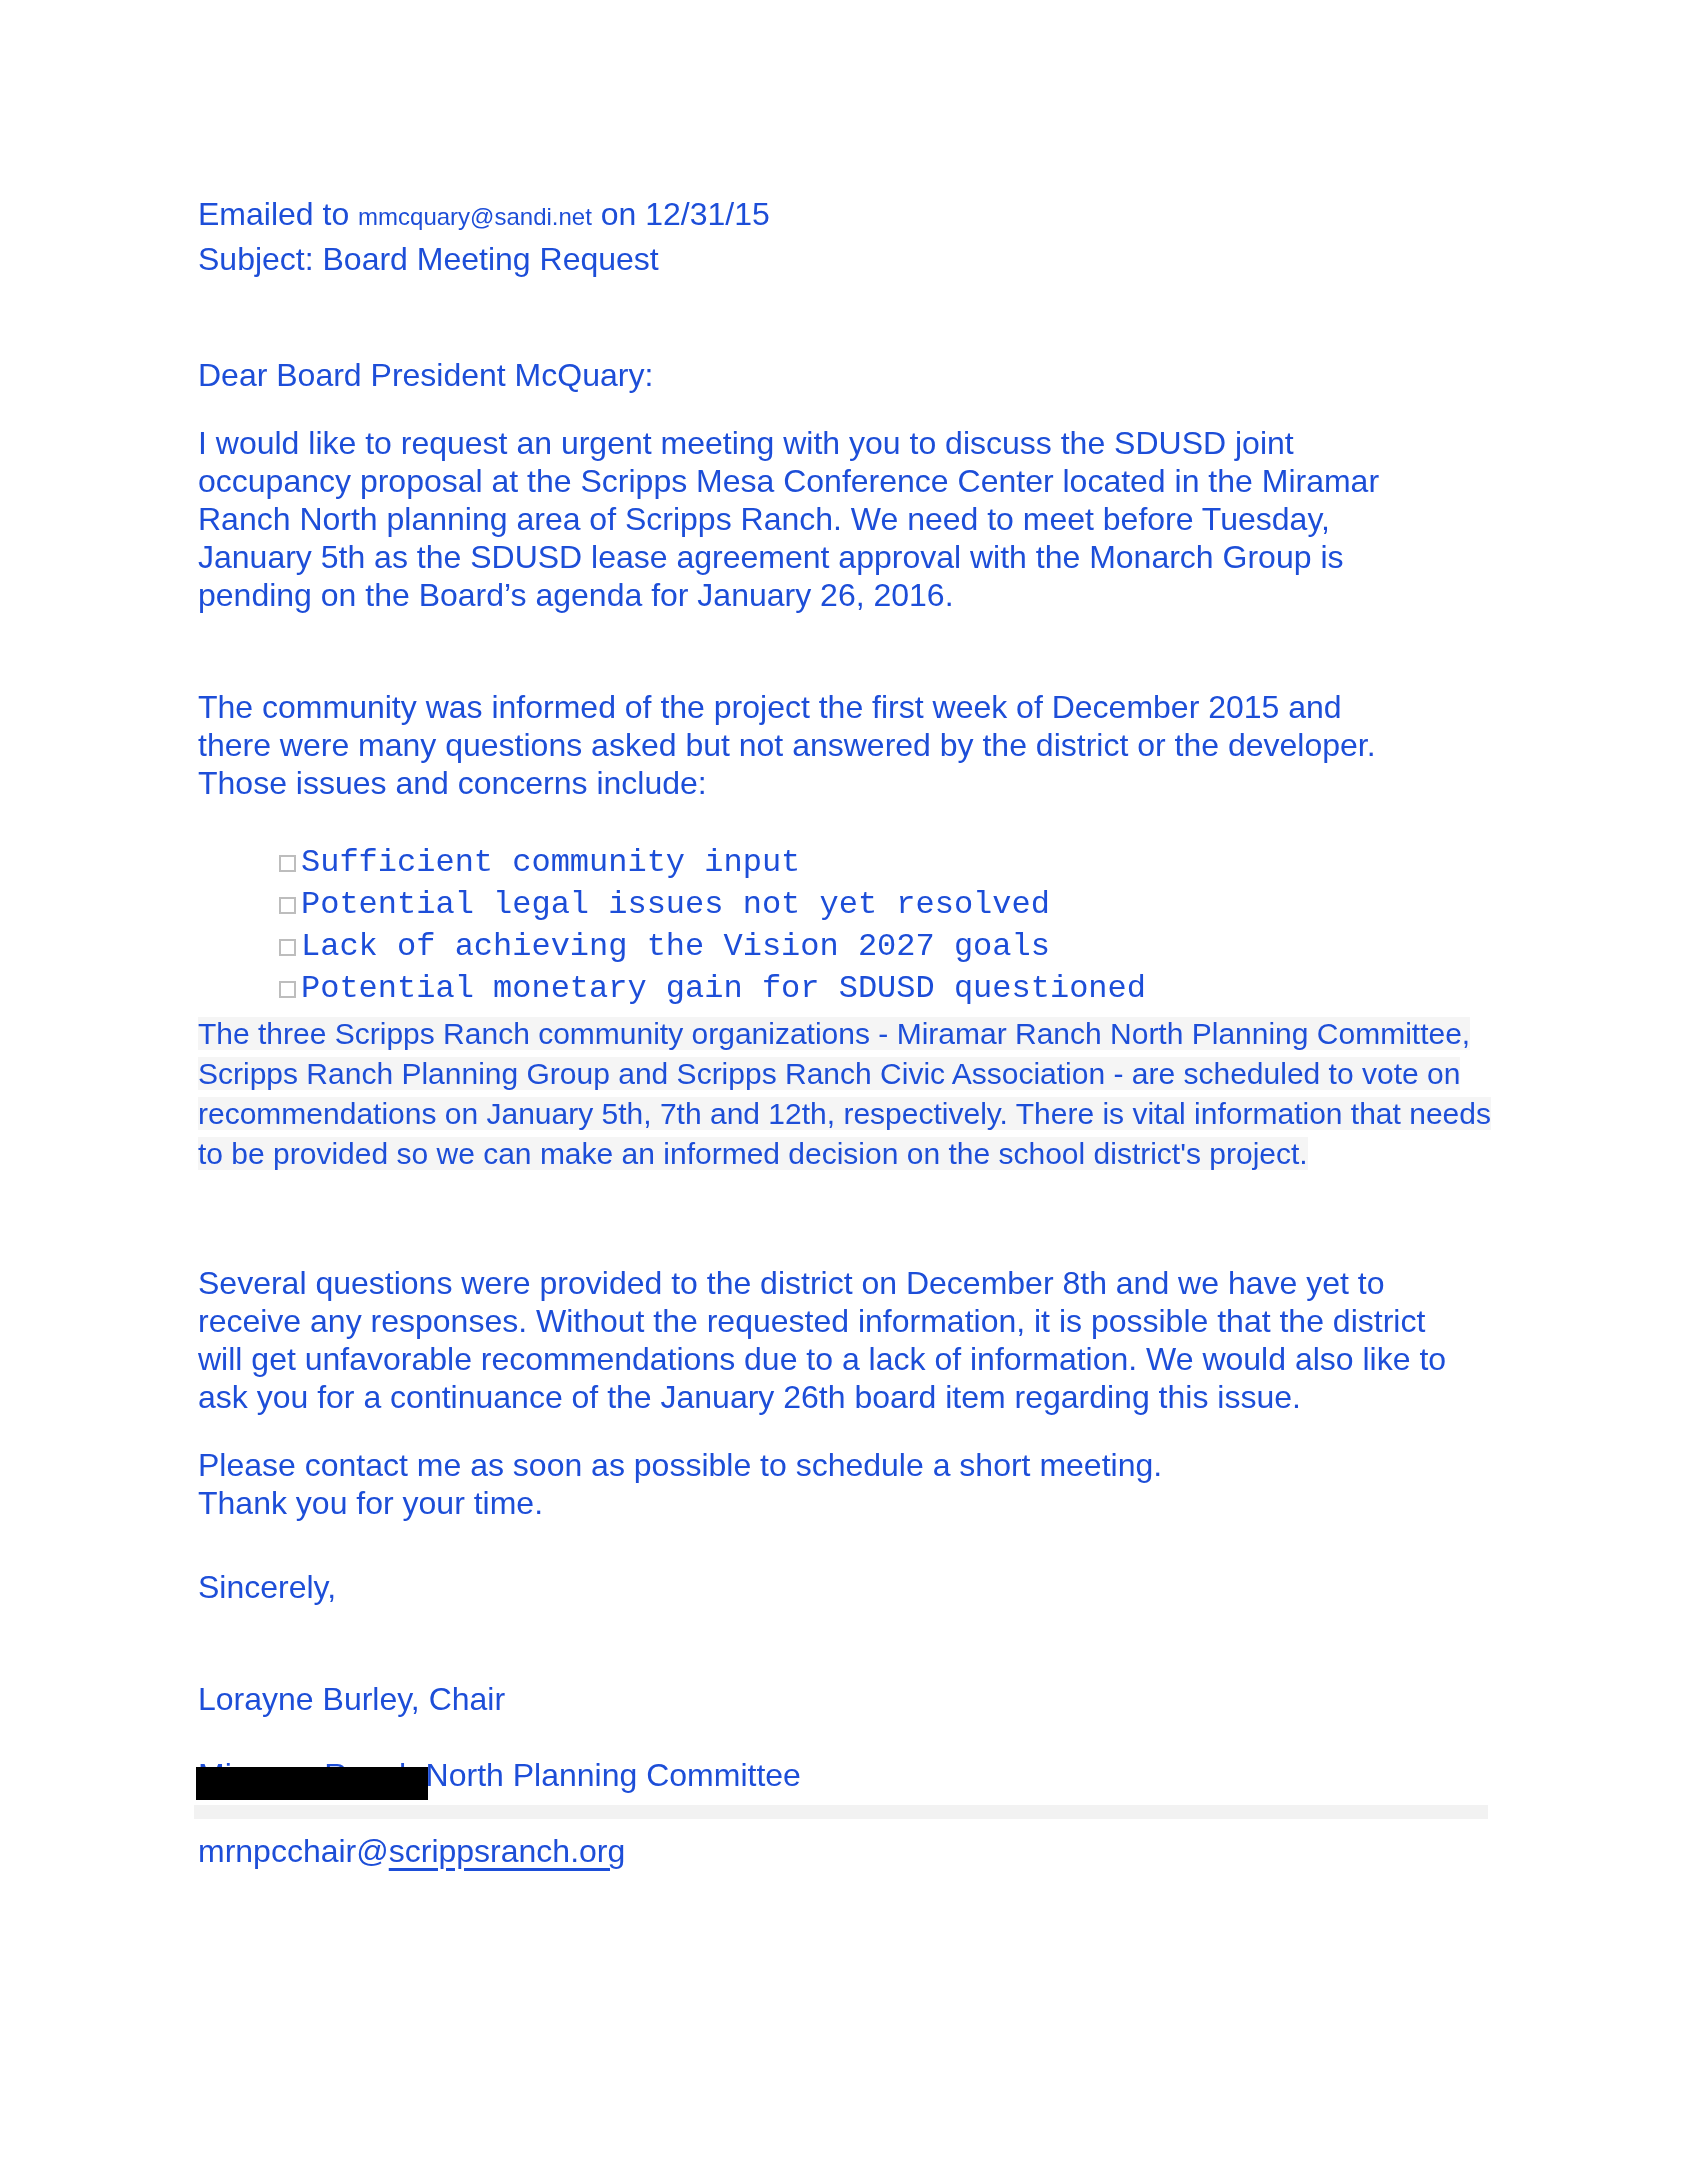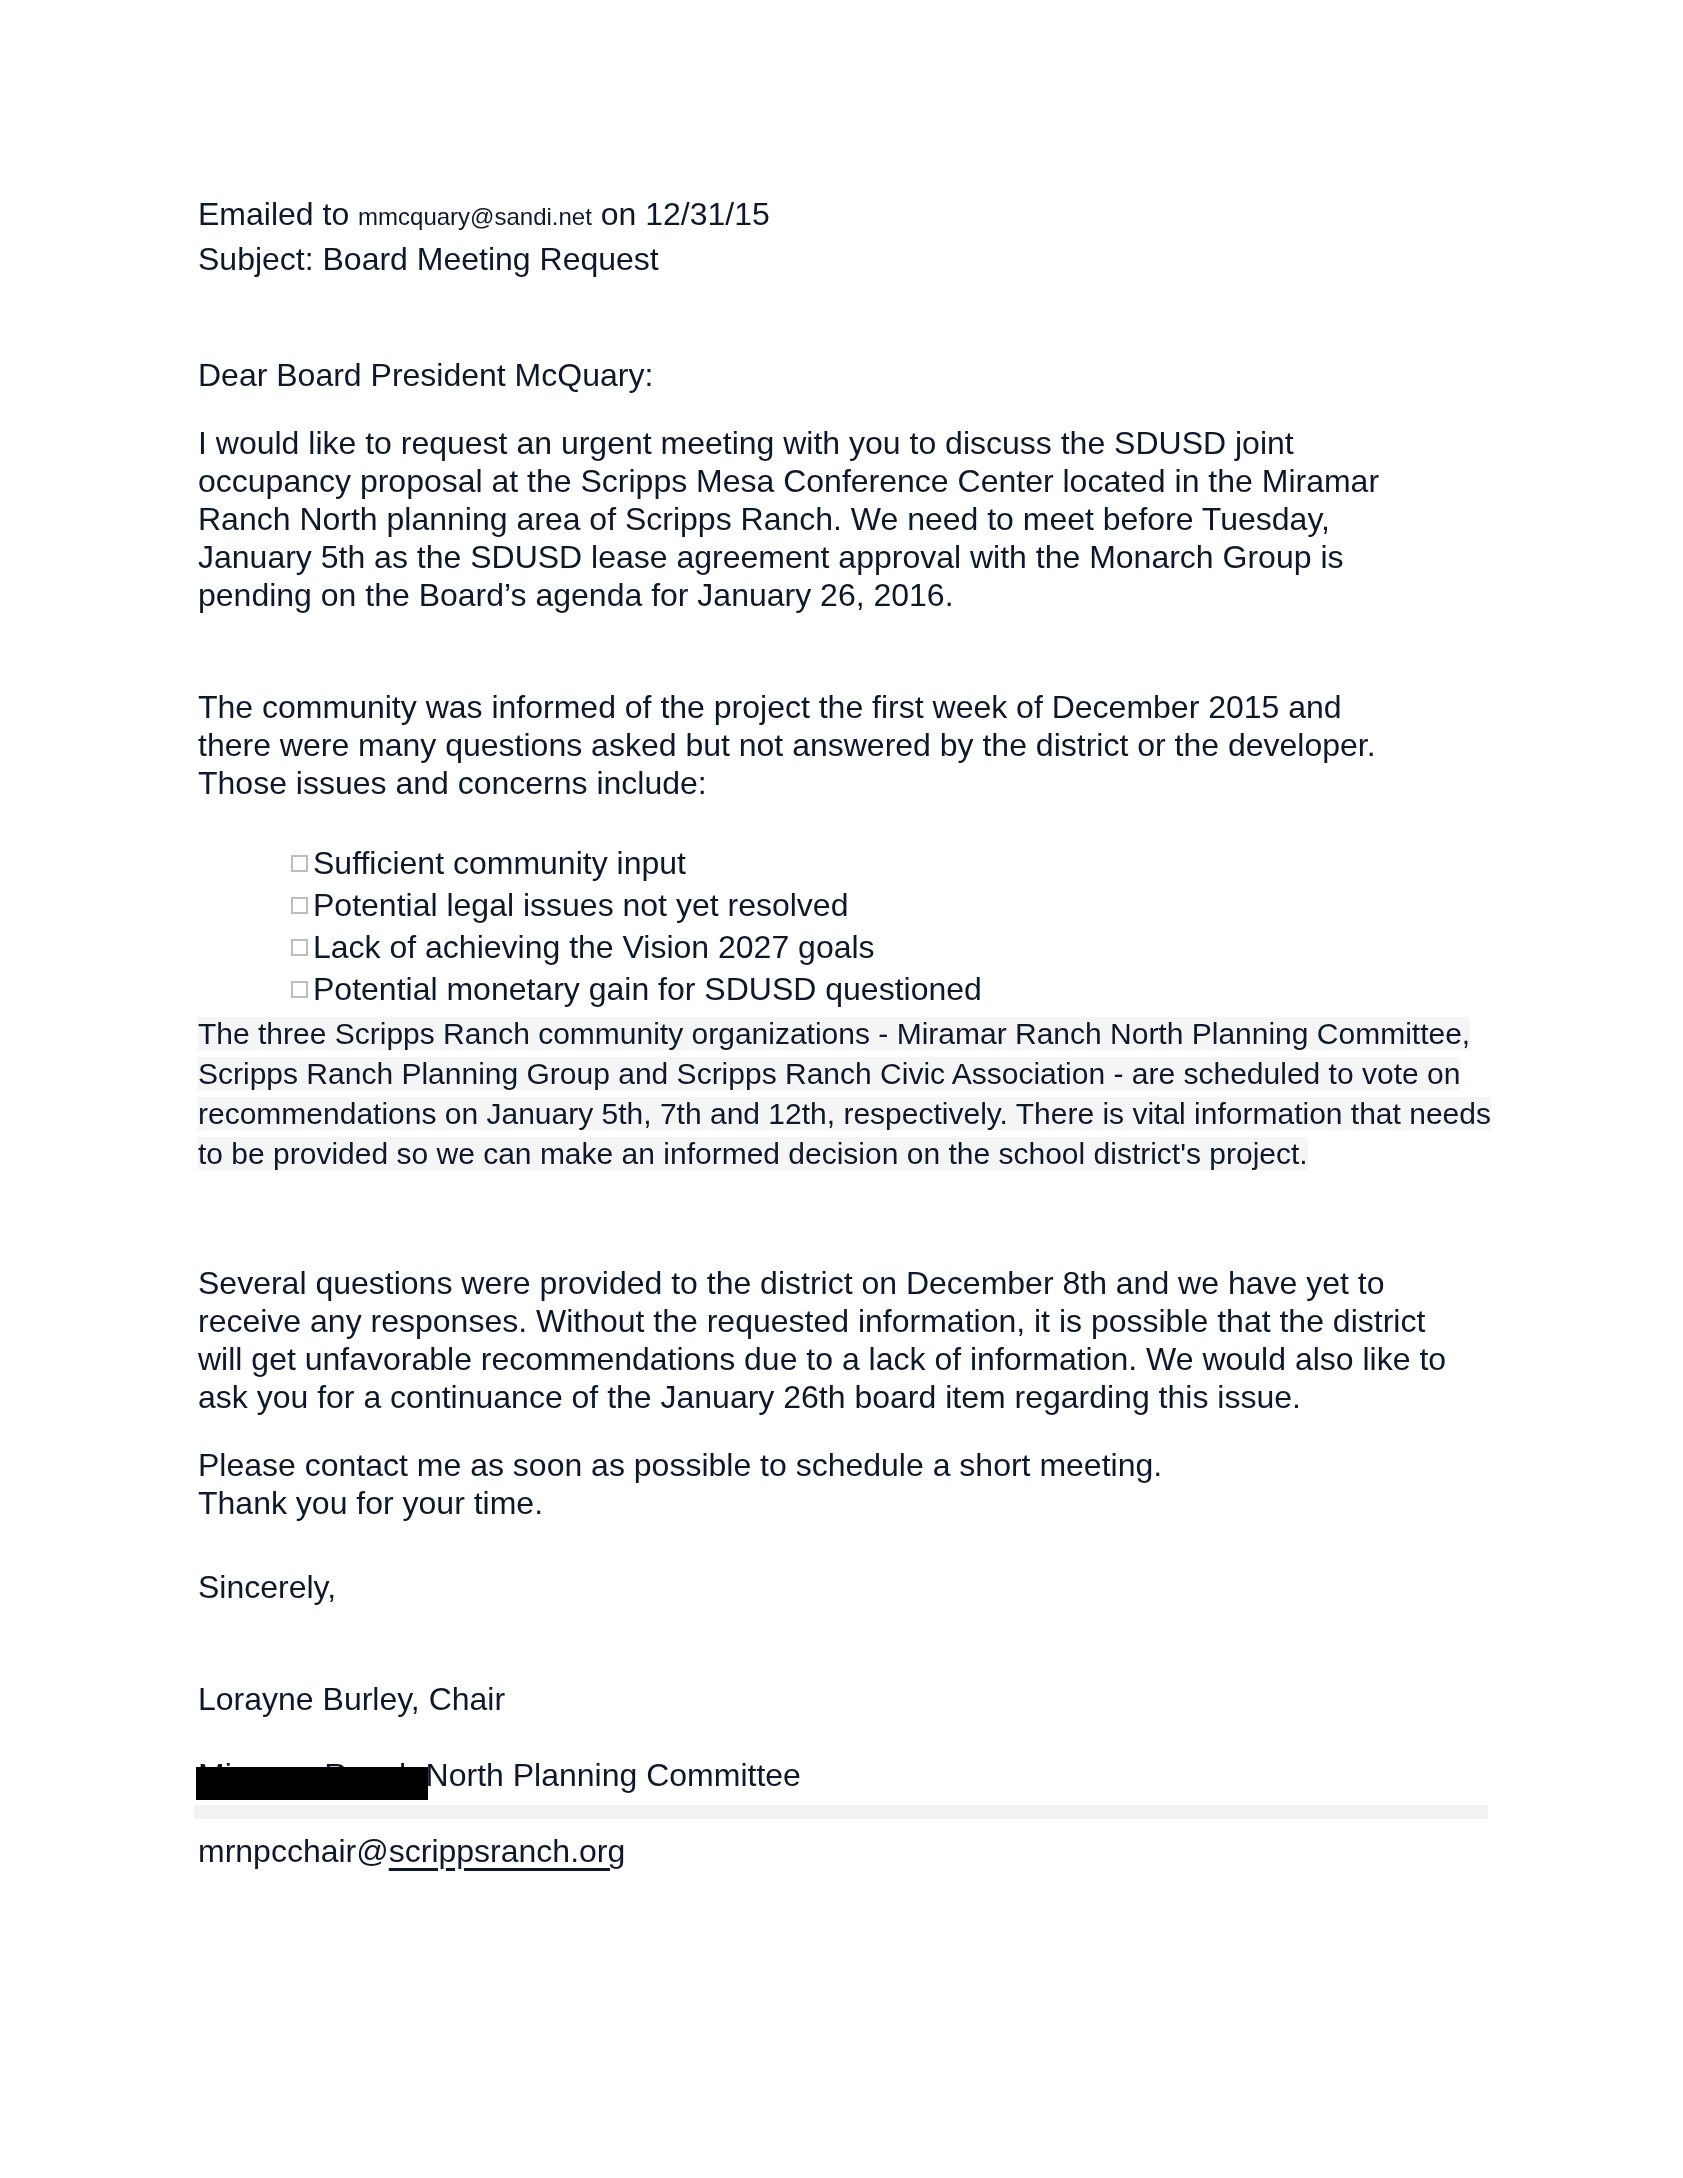--- a/index.html
+++ b/index.html
@@ -6,37 +6,37 @@
     margin: 0;
     padding: 0;
     background: #ffffff;
   }
   .page {
     position: relative;
     width: 1683px;
     height: 2178px;
     background: #ffffff;
     font-family: "Liberation Sans", "DejaVu Sans", sans-serif;
-    color: #0f172a;
+    color: #1d4ed8;
     overflow: hidden;
   }
   .abs { position: absolute; left: 198px; }
   .body-text {
     font-size: 32px;
     line-height: 38px;
     white-space: pre-line;
     width: 1445px;
   }
   .header-block {
     font-size: 32px;
     line-height: 42px;
     width: 1445px;
   }
   .email-small { font-size: 24px; }
-  .bullet-list { left: 291px; top: 842px; }
+  .bullet-list { left: 279px; top: 842px; font-family: Liberation Mono, monospace; }
   .bullet-row {
     display: flex;
     align-items: flex-start;
     height: 42px;
     line-height: 42px;
     font-size: 32px;
   }
   .bullet-square {
     flex: 0 0 auto;
     width: 13px;

